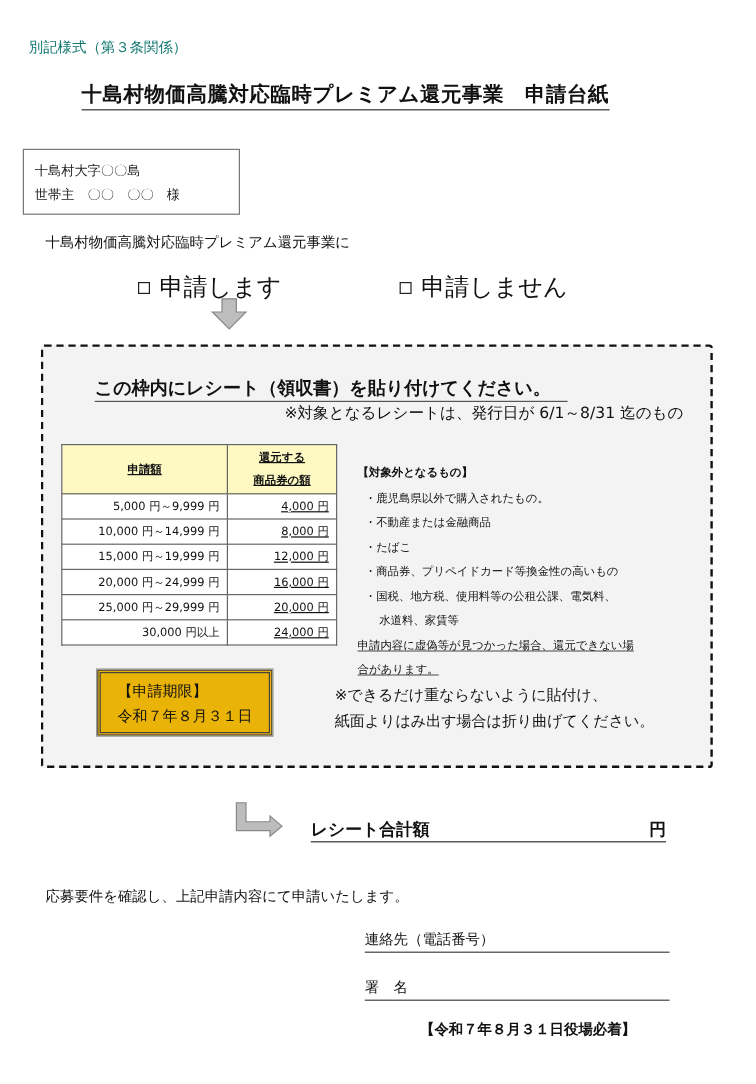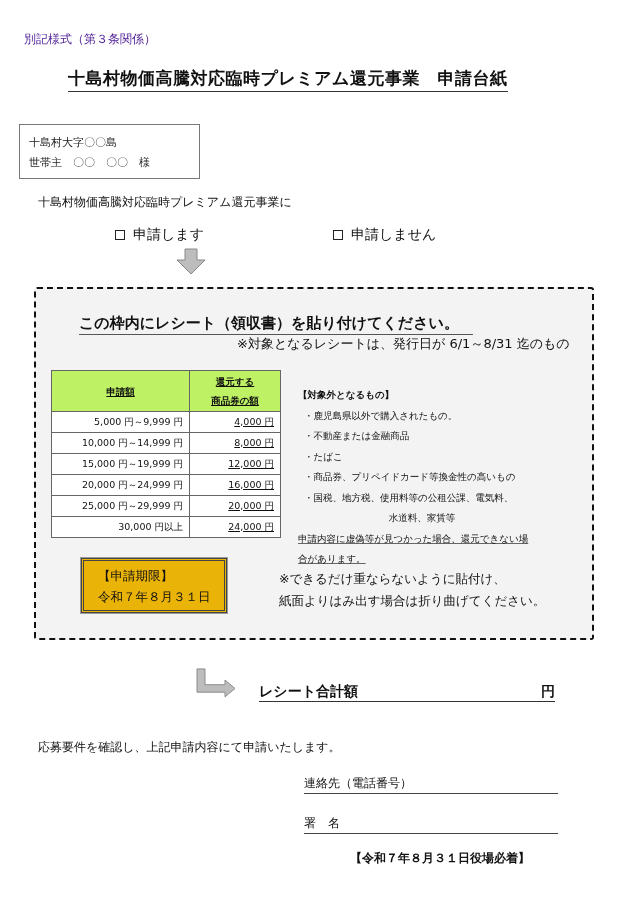--- a/index.html
+++ b/index.html
@@ -1,43 +1,43 @@
 <!DOCTYPE html>
 <html><head>
 <meta charset="utf-8">
 <style>
   html, body { margin:0; padding:0; }
   body {
     width:630px; height:903px; background:#ffffff; position:relative; overflow:hidden;
     font-family:"DejaVu Sans", "Liberation Sans", sans-serif; color:#111;
   }
   .abs { position:absolute; white-space:nowrap; }
-  .form-label { left:24px; top:31px; font-family:"DejaVu Serif","Liberation Serif",serif; font-size:12px; color:#4c1d95; }
+  .form-label { left:24px; top:31px; font-family:"DejaVu Serif","Liberation Serif",serif; font-size:12px; color:#0f766e; }
   .title { left:68px; top:67px; font-size:17px; font-weight:bold; letter-spacing:0.5px; border-bottom:1.5px solid #333; padding-bottom:1px; }
   .addr-box { left:19px; top:124px; width:181px; height:55px; border:1px solid #777; box-sizing:border-box; }
   .addr-line { position:absolute; left:9px; font-family:"DejaVu Serif","Liberation Serif",serif; font-size:11px; color:#222; white-space:nowrap; }
   .intro { left:38px; top:194px; font-size:12px; }
-  .choice { top:226px; font-size:14px; display:flex; align-items:center; gap:8px;text-align:center; }
+  .choice { top:226px; font-size:20px; display:flex; align-items:center; gap:8px;text-align:center; }
   .checkbox { width:10px; height:10px; border:1.3px solid #222; display:inline-block; box-sizing:border-box; }
   .down-arrow { left:175px; top:248px; width:32px; height:28px; }
   .paste-area { left:34px; top:287px; width:560px; height:353px; box-sizing:border-box;
     border:2.5px dashed #111; background:#f3f3f3; border-radius:3px; }
   .paste-title { left:79px; top:314px; font-size:15px; font-weight:bold; border-bottom:1.5px solid #555; padding-bottom:1px; padding-right:14px; }
   .paste-note { left:237px; top:335px; font-size:13px; }
   table.rates { position:absolute; left:51px; top:370px; width:230px; border-collapse:collapse; font-size:9.5px; background:#fff; }
   table.rates th, table.rates td { border:1px solid #666; padding:0 6px; height:21px; box-sizing:border-box; }
-  table.rates th { background:#bef264; font-weight:bold; text-align:center; height:41px; line-height:19px; }
+  table.rates th { background:#fef9c3; font-weight:bold; text-align:center; height:41px; line-height:19px; }
   table.rates th span { text-decoration:underline; }
   table.rates td.range { text-align:right; width:138px; }
   table.rates td.voucher { text-align:right; }
   table.rates td.voucher span { text-decoration:underline; }
   .excl { left:298px; top:373px; font-size:9.5px; line-height:20.5px;margin-top:12px; }
   .excl .head { font-weight:bold; }
   .excl .item { padding-left:6px; }
-  .excl .cont { padding-left:18px;text-align:center; }
+  .excl .cont { padding-left:18px; }
   .excl .warn { text-decoration:underline; text-decoration-color:#666; }
   .deadline-box { left:81px; top:558px; width:146px; height:55px; box-sizing:border-box;
     border:3px double #444; background:#eab308; outline:1px solid #999; }
   .deadline-line { position:absolute; left:14px; font-size:12.5px; white-space:nowrap; }
   .paste-instr { left:279px; top:568px; font-size:12.5px; line-height:22px; }
   .bent-arrow { left:195px; top:668px; width:42px; height:30px; }
   .total-line { left:259px; top:683px; width:296px; font-size:14px; font-weight:bold; border-bottom:1.5px solid #333; display:flex; justify-content:space-between; }
   .declare { left:38px; top:739px; font-size:12px; }
   .sig-line { left:304px; width:254px; font-size:12px; border-bottom:1px solid #444; padding-bottom:1px; }
   .must-arrive { left:350px; top:850px; font-size:12px; font-weight:bold; }

